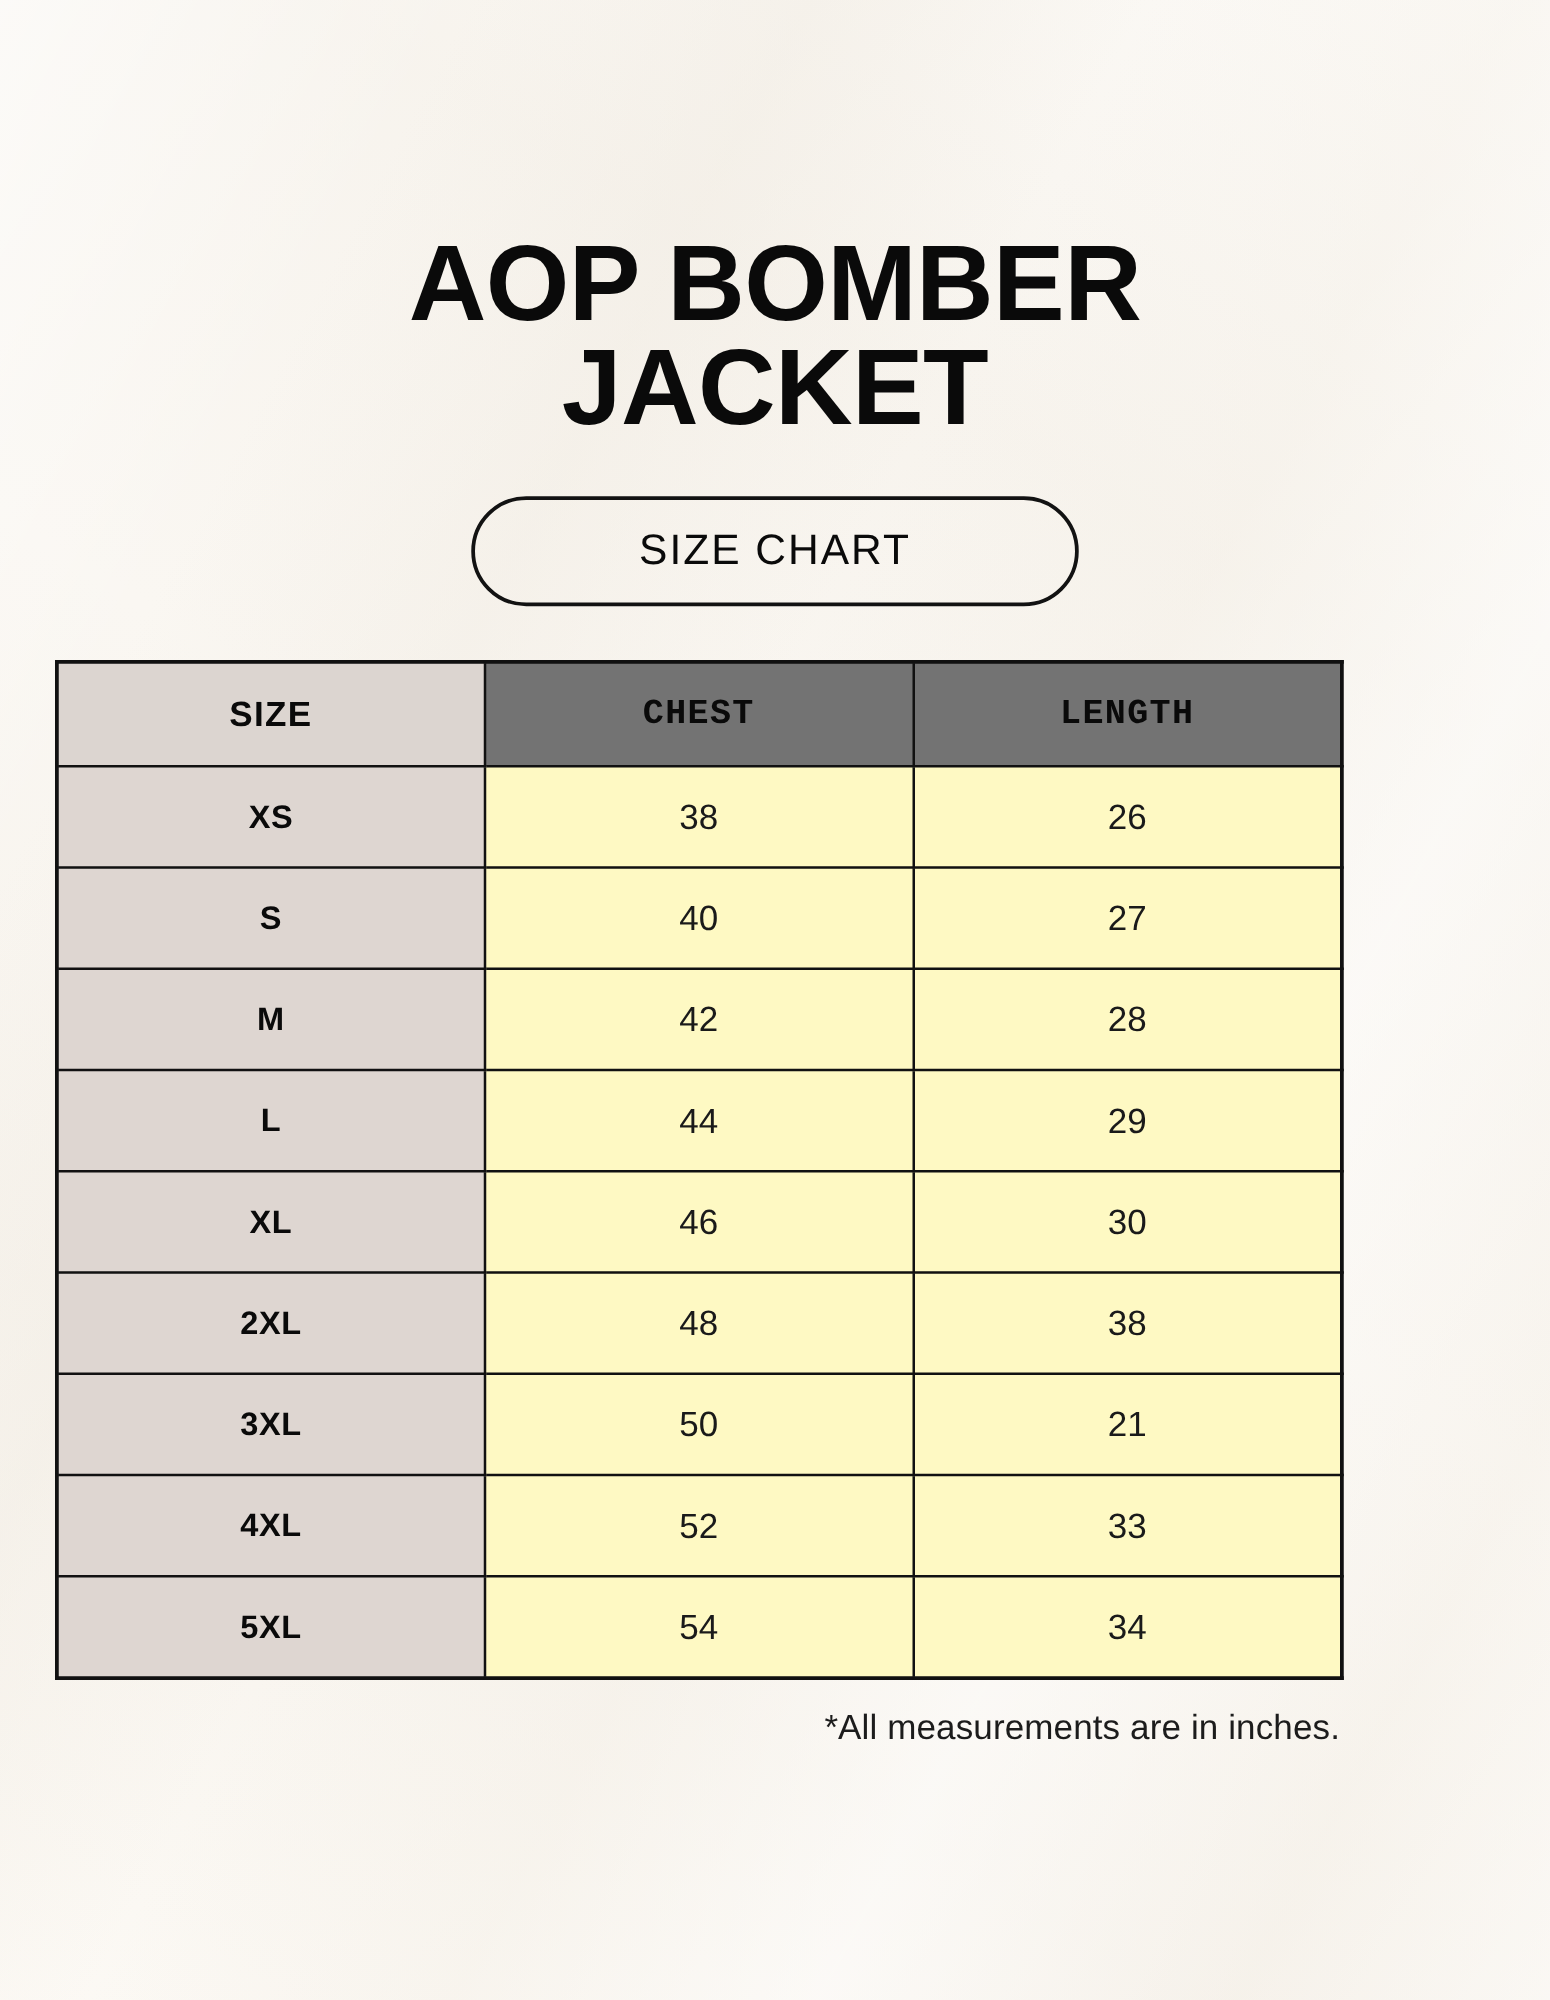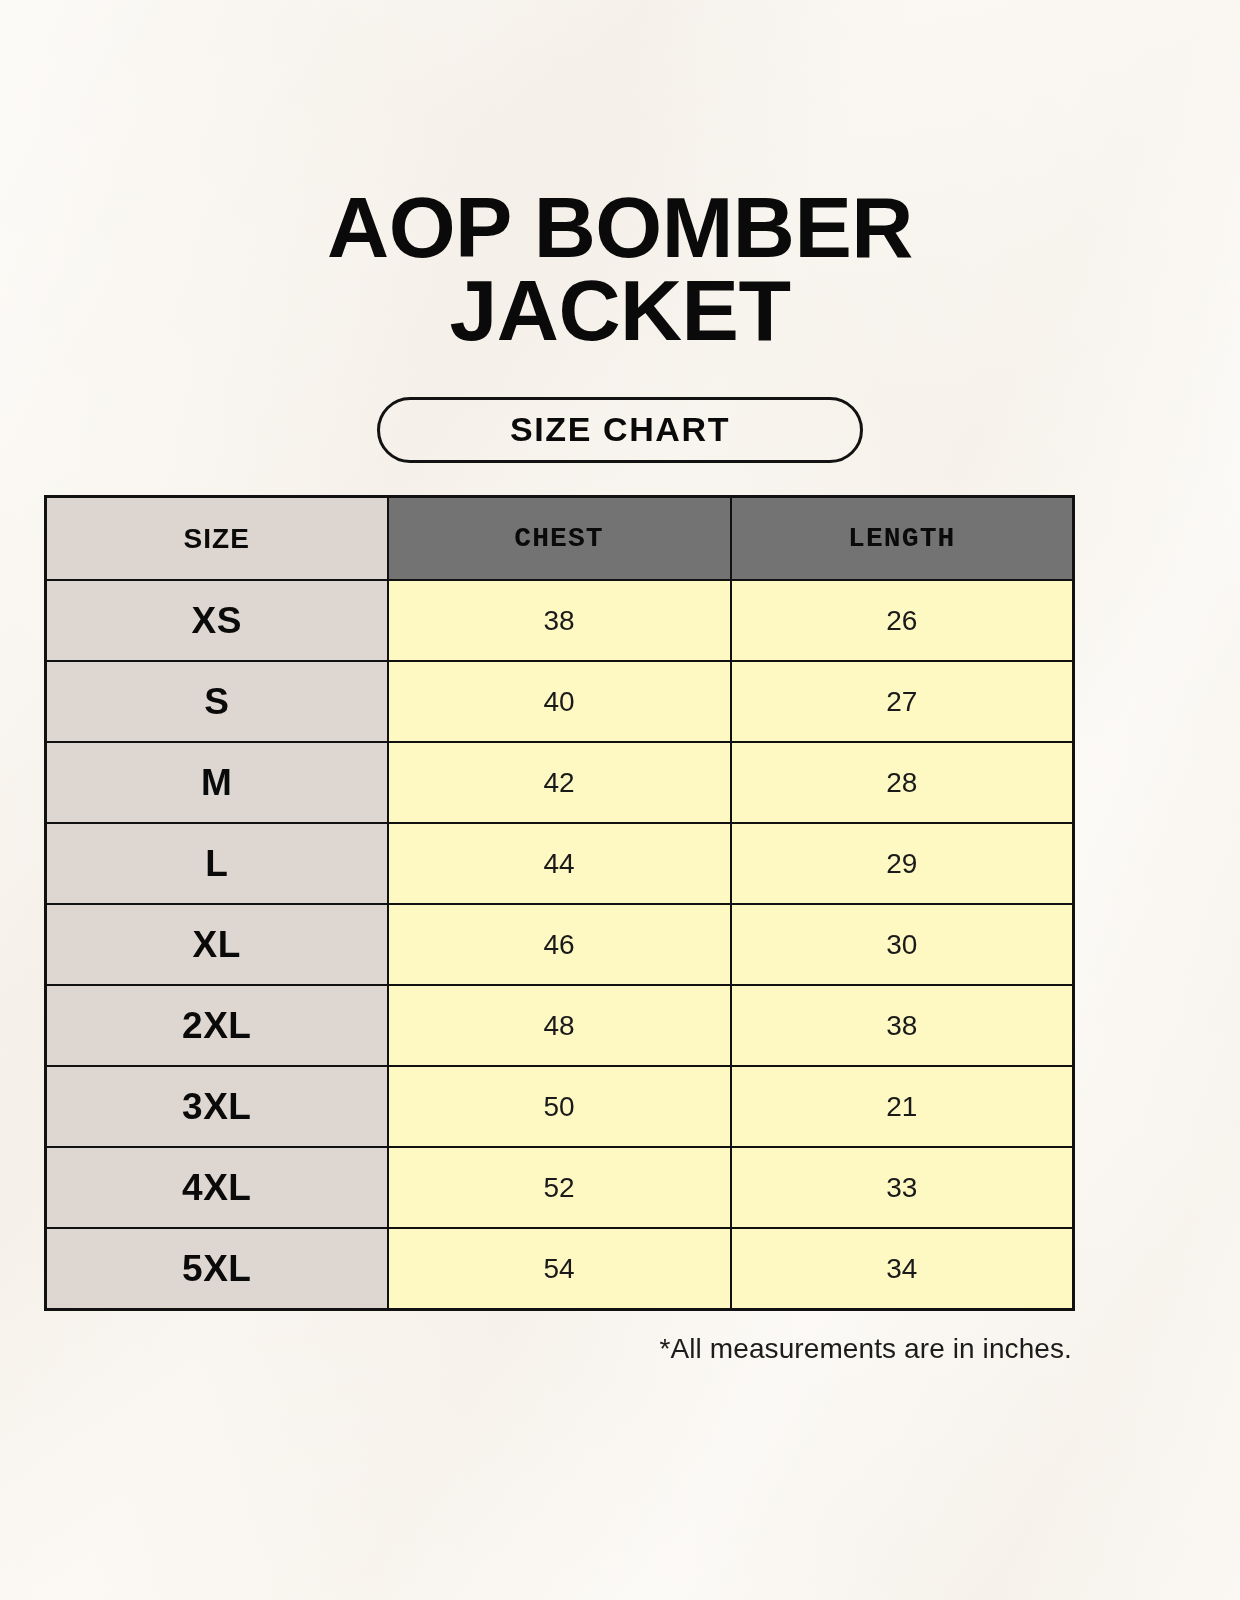--- a/index.html
+++ b/index.html
@@ -72,35 +72,35 @@
     display: flex;
     justify-content: center;
     margin-top: 44px;
   }
 
   .size-chart-badge {
     display: inline-flex;
     align-items: center;
     justify-content: center;
     min-width: 486px;
-    height: 66px;
+    height: 88px;
     padding: 0 48px;
     border: 3px solid #121212;
     border-radius: 999px;
     background: transparent;
     font-size: 34px;
-    font-weight: 700;
+    font-weight: 400;
     letter-spacing: 1.6px;
     text-transform: uppercase;
     color: #0a0a0a;
   }
 
   
   .table-wrap {
-    margin-top: 32px;
+    margin-top: 43px;
   }
 
   table.size-table {
     width: 1028px;
     border-collapse: collapse;
     table-layout: fixed;
     border: 3px solid #111111;
   }
 
   table.size-table col.col-size   { width: 342px; }
@@ -132,21 +132,21 @@
     font-family: Liberation Mono, monospace;
   }
 
   
   tbody td {
     height: 81px;
   }
 
   td.cell-size {
     background-color: #ded6d1;
-    font-size: 37px;
+    font-size: 26px;
     font-weight: 700;
     letter-spacing: 0.5px;
     color: #0a0a0a;
   }
 
   td.cell-value {
     background-color: #fef9c3;
     font-size: 28px;
     font-weight: 400;
     color: #1a1a1a;

